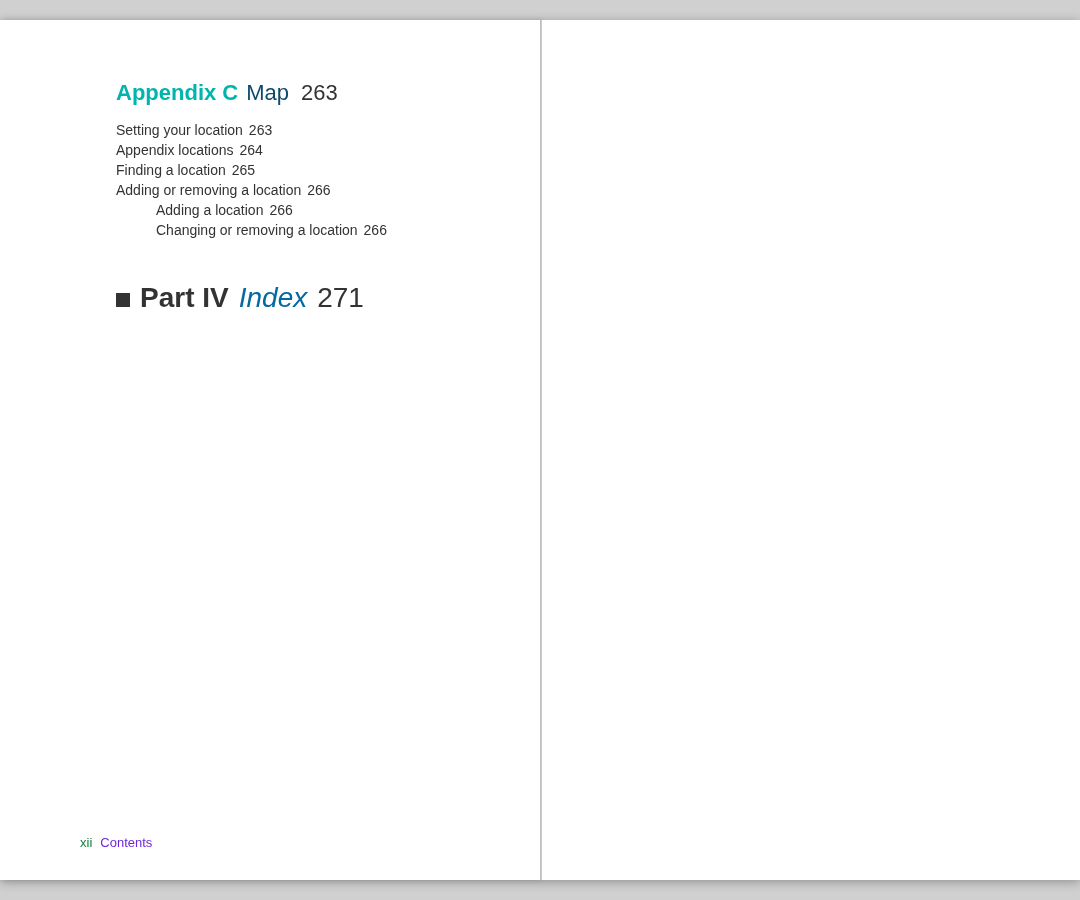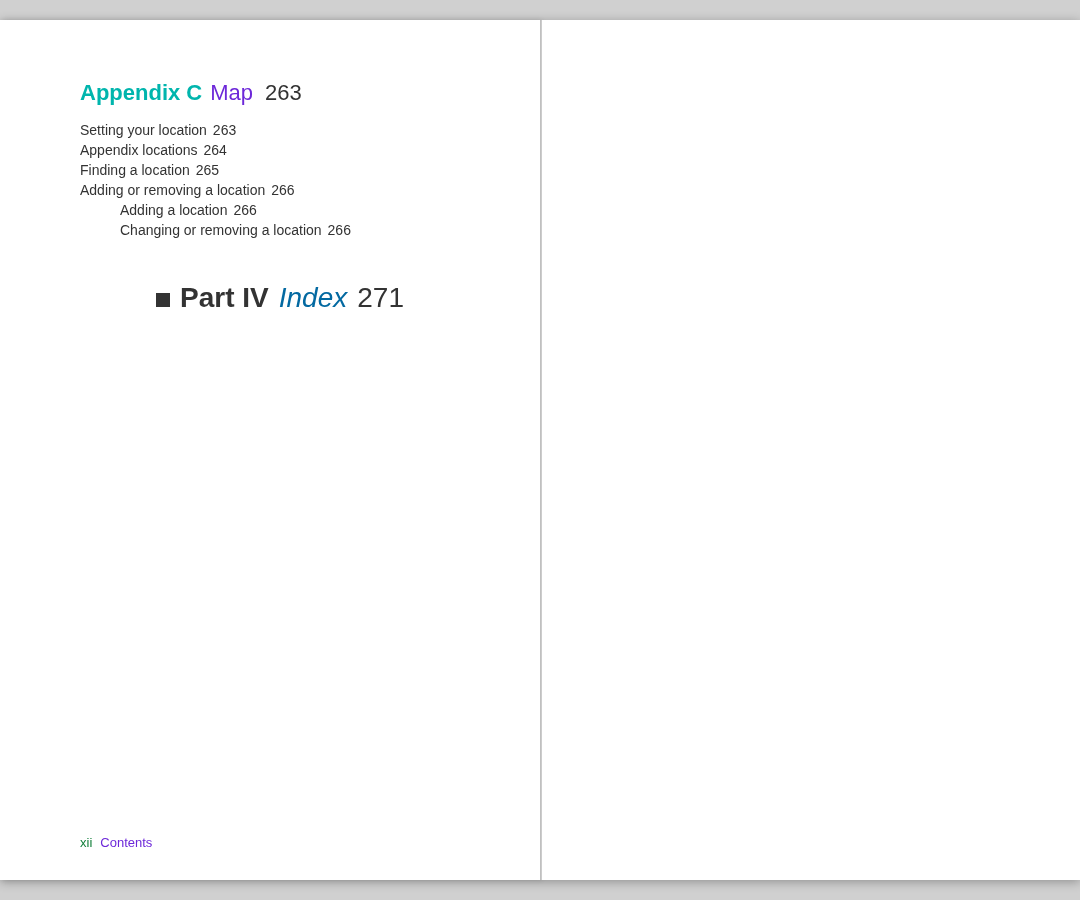--- a/index.html
+++ b/index.html
@@ -26,21 +26,21 @@
       background: #d0d0d0;
     }
 
     .book-page {
       width: 540px;
       height: 860px;
       background: #ffffff;
       position: relative;
       display: flex;
       flex-direction: column;
-      padding: 60px 60px 40px 80px;
+      padding: 60px 60px 40px 116px;
       box-shadow: 2px 0 5px rgba(0,0,0,0.1);
     }
 
     .right-page {
       width: 540px;
       height: 860px;
       background: #ffffff;
       position: relative;
       border-left: 1px solid #c0c0c0;
     }
@@ -66,21 +66,21 @@
     }
 
     .appendix-label {
       color: #00b5ad;
       font-size: 22px;
       font-weight: bold;
       font-family: Arial, sans-serif;
     }
 
     .appendix-title {
-      color: #6d28d9;
+      color: #0c4a6e;
       font-size: 22px;
       font-weight: normal;
       font-family: Arial, sans-serif;
     }
 
     .appendix-page-num {
       color: #333333;
       font-size: 22px;
       font-weight: normal;
       font-family: Arial, sans-serif;
@@ -113,21 +113,20 @@
       font-size: 14px;
       color: #333333;
       margin-left: 6px;
     }
 
     .part-section {
       margin-top: 40px;
       display: flex;
       align-items: baseline;
       gap: 10px;
-      justify-content: center;
     }
 
     .part-square {
       width: 14px;
       height: 14px;
       background: #333333;
       display: inline-block;
       flex-shrink: 0;
       margin-bottom: 2px;
     }

